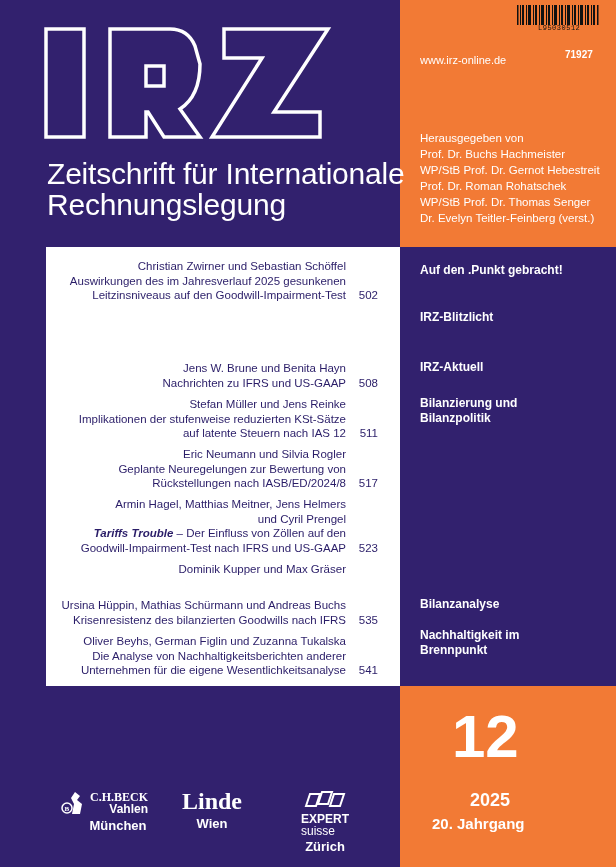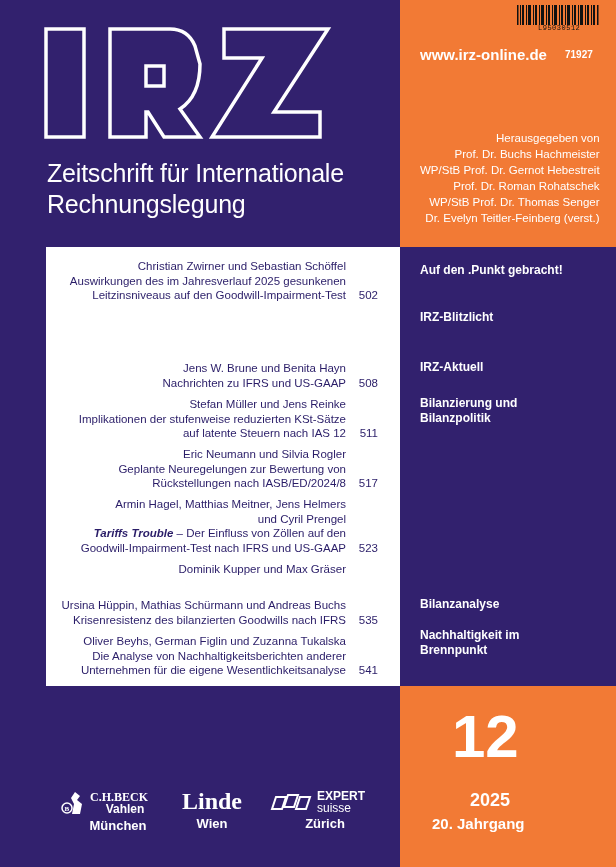--- a/index.html
+++ b/index.html
@@ -3,29 +3,29 @@
 <meta charset="utf-8">
 <style>
   html, body { margin:0; padding:0; }
   body { width:616px; height:867px; position:relative; overflow:hidden; background:#32216e; font-family:"Liberation Sans", sans-serif; color:#fff; }
   .left-bg { position:absolute; left:0; top:0; width:400px; height:867px; background:#32216e; }
   .orange-top { position:absolute; left:400px; top:0; width:216px; height:247px; background:#f27a35; }
   .purple-mid { position:absolute; left:400px; top:247px; width:216px; height:439px; background:#32216e; }
   .orange-bottom { position:absolute; left:400px; top:686px; width:216px; height:181px; background:#f27a35; }
 
   .logo { position:absolute; left:40px; top:24px; width:300px; height:120px; }
-  .subtitle { position:absolute; left:47px; top:158px; font-size:25px; line-height:31px; font-weight:normal; letter-spacing:-0.2px; }
+  .subtitle { position:absolute; left:47px; top:158px; font-size:30px; line-height:31px; font-weight:normal; letter-spacing:-0.2px; }
 
   .barcode { position:absolute; left:517px; top:5px; width:85px; height:22px; }
   .barcode-num { position:absolute; left:538px; top:24px; font-size:7px; color:#111; letter-spacing:0.5px; font-family:"Liberation Mono", monospace; }
-  .url { position:absolute; left:420px; top:46px; font-size:15px; font-weight:bold; }
+  .url { position:absolute; left:420px; top:54px; font-size:11px; font-weight:normal; }
   .issn { position:absolute; left:565px; top:49px; font-size:10px; font-weight:bold; }
 
   .editors { position:absolute; left:420px; top:130px; font-size:11.5px; line-height:16px; }
-  .editors div { white-space:nowrap;text-align:right; }
+  .editors div { white-space:nowrap; }
 
   .toc { position:absolute; left:46px; top:247px; width:354px; height:439px; background:#fff; color:#2a1d68; font-size:11.5px; }
   .entry { position:absolute; right:0; width:414px; }
   .line { text-align:right; padding-right:54px; white-space:nowrap; line-height:14.5px; position:relative; }
   .line .pg { position:absolute; right:22px; top:0; }
   .line i { font-weight:bold; }
 
   .sec { position:absolute; left:420px; font-size:12px; font-weight:bold; line-height:15px; }
 
   .issue-num { position:absolute; left:452px; top:707px; font-size:60px; font-weight:bold; line-height:60px; }
@@ -166,35 +166,35 @@
 <div class="year">2025</div>
 <div class="vol">20. Jahrgang</div>
 
 <div class="pub" style="left:44px; top:790px; width:120px;">
   <div style="display:flex; align-items:center; justify-content:center; gap:6px;">
     <svg width="24" height="26" viewBox="0 0 24 26">
       <circle cx="7" cy="18" r="5" fill="none" stroke="#fff" stroke-width="1.5"></circle>
       <text x="4.5" y="21" font-size="7" fill="#fff" font-family="Liberation Serif, serif" font-weight="bold">B</text>
       <path d="M12 24 L14 14 L11 8 L15 2 L20 6 L17 10 L22 14 L20 24 Z" fill="#fff"></path>
     </svg>
-    <div style="text-align:center; line-height:12px;">
+    <div style="text-align:right; line-height:12px;">
       <div style="font-family:'Liberation Serif',serif; font-weight:bold; font-size:12px;">C.H.BECK</div>
       <div style="font-weight:bold; font-size:12px; padding-left:12px;">Vahlen</div>
     </div>
   </div>
   <div class="city" style="padding-left:28px;">München</div>
 </div>
 
 <div class="pub" style="left:172px; top:788px; width:80px;">
   <div style="font-family:'Liberation Serif',serif; font-weight:bold; font-size:24px; line-height:26px;">Linde</div>
   <div class="city">Wien</div>
 </div>
 
 <div class="pub" style="left:270px; top:790px; width:110px;">
-  <div style="display:flex; align-items:center; gap:5px;">
+  <div style="display:flex; align-items:center; justify-content:center; gap:5px;flex-direction:column;">
     <svg width="42" height="18" viewBox="0 0 42 18">
       <g fill="none" stroke="#fff" stroke-width="2">
         <path d="M2 16 L6 4 H16 L12 16 Z"></path>
         <path d="M14 14 L18 2 H28 L24 14 Z"></path>
         <path d="M26 16 L30 4 H40 L36 16 Z"></path>
       </g>
     </svg>
     <div style="text-align:left; line-height:12px;">
       <div style="font-weight:bold; font-size:12px;">EXPERT</div>
       <div style="font-size:12px;">suisse</div>

